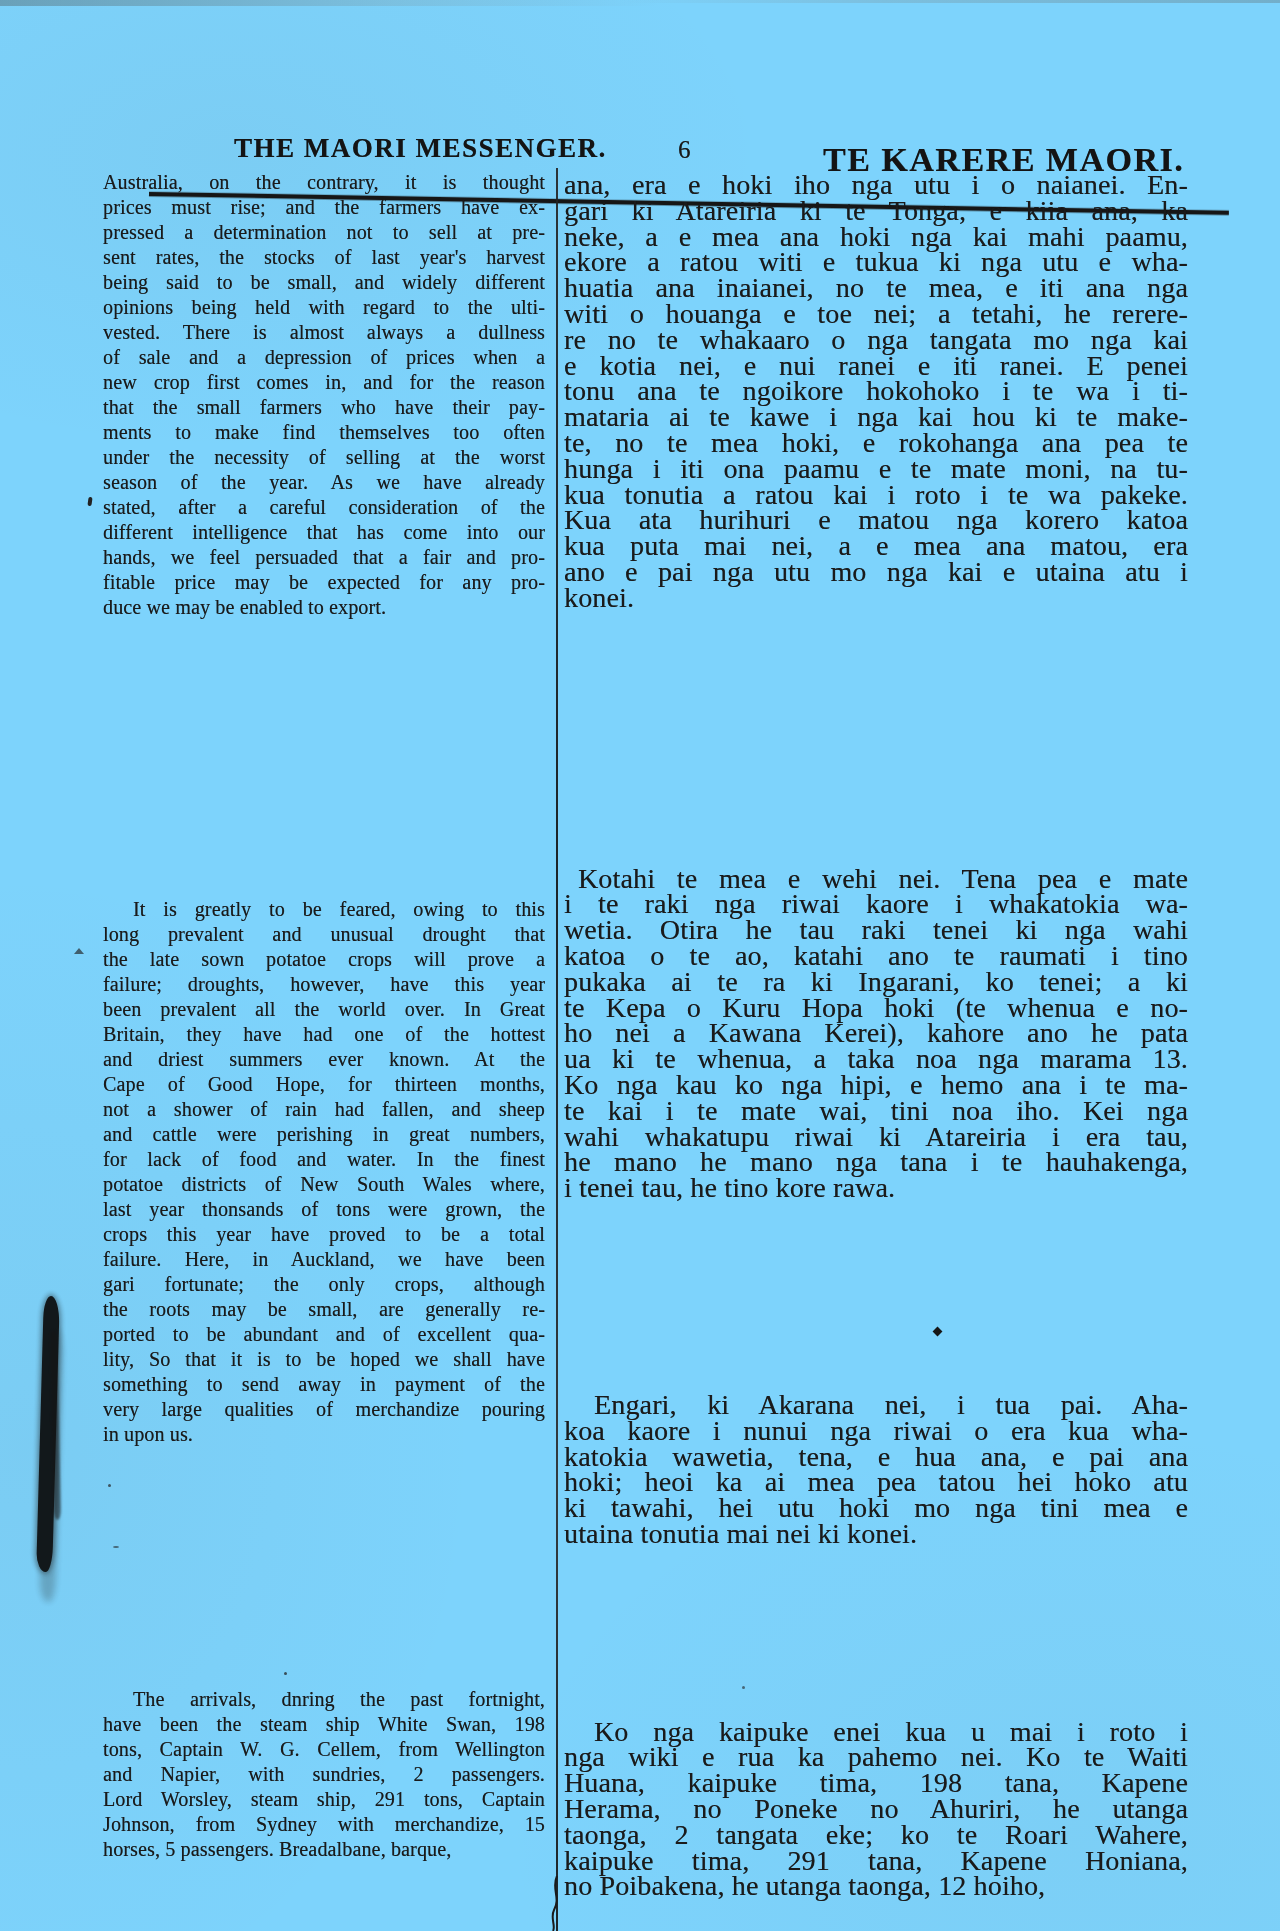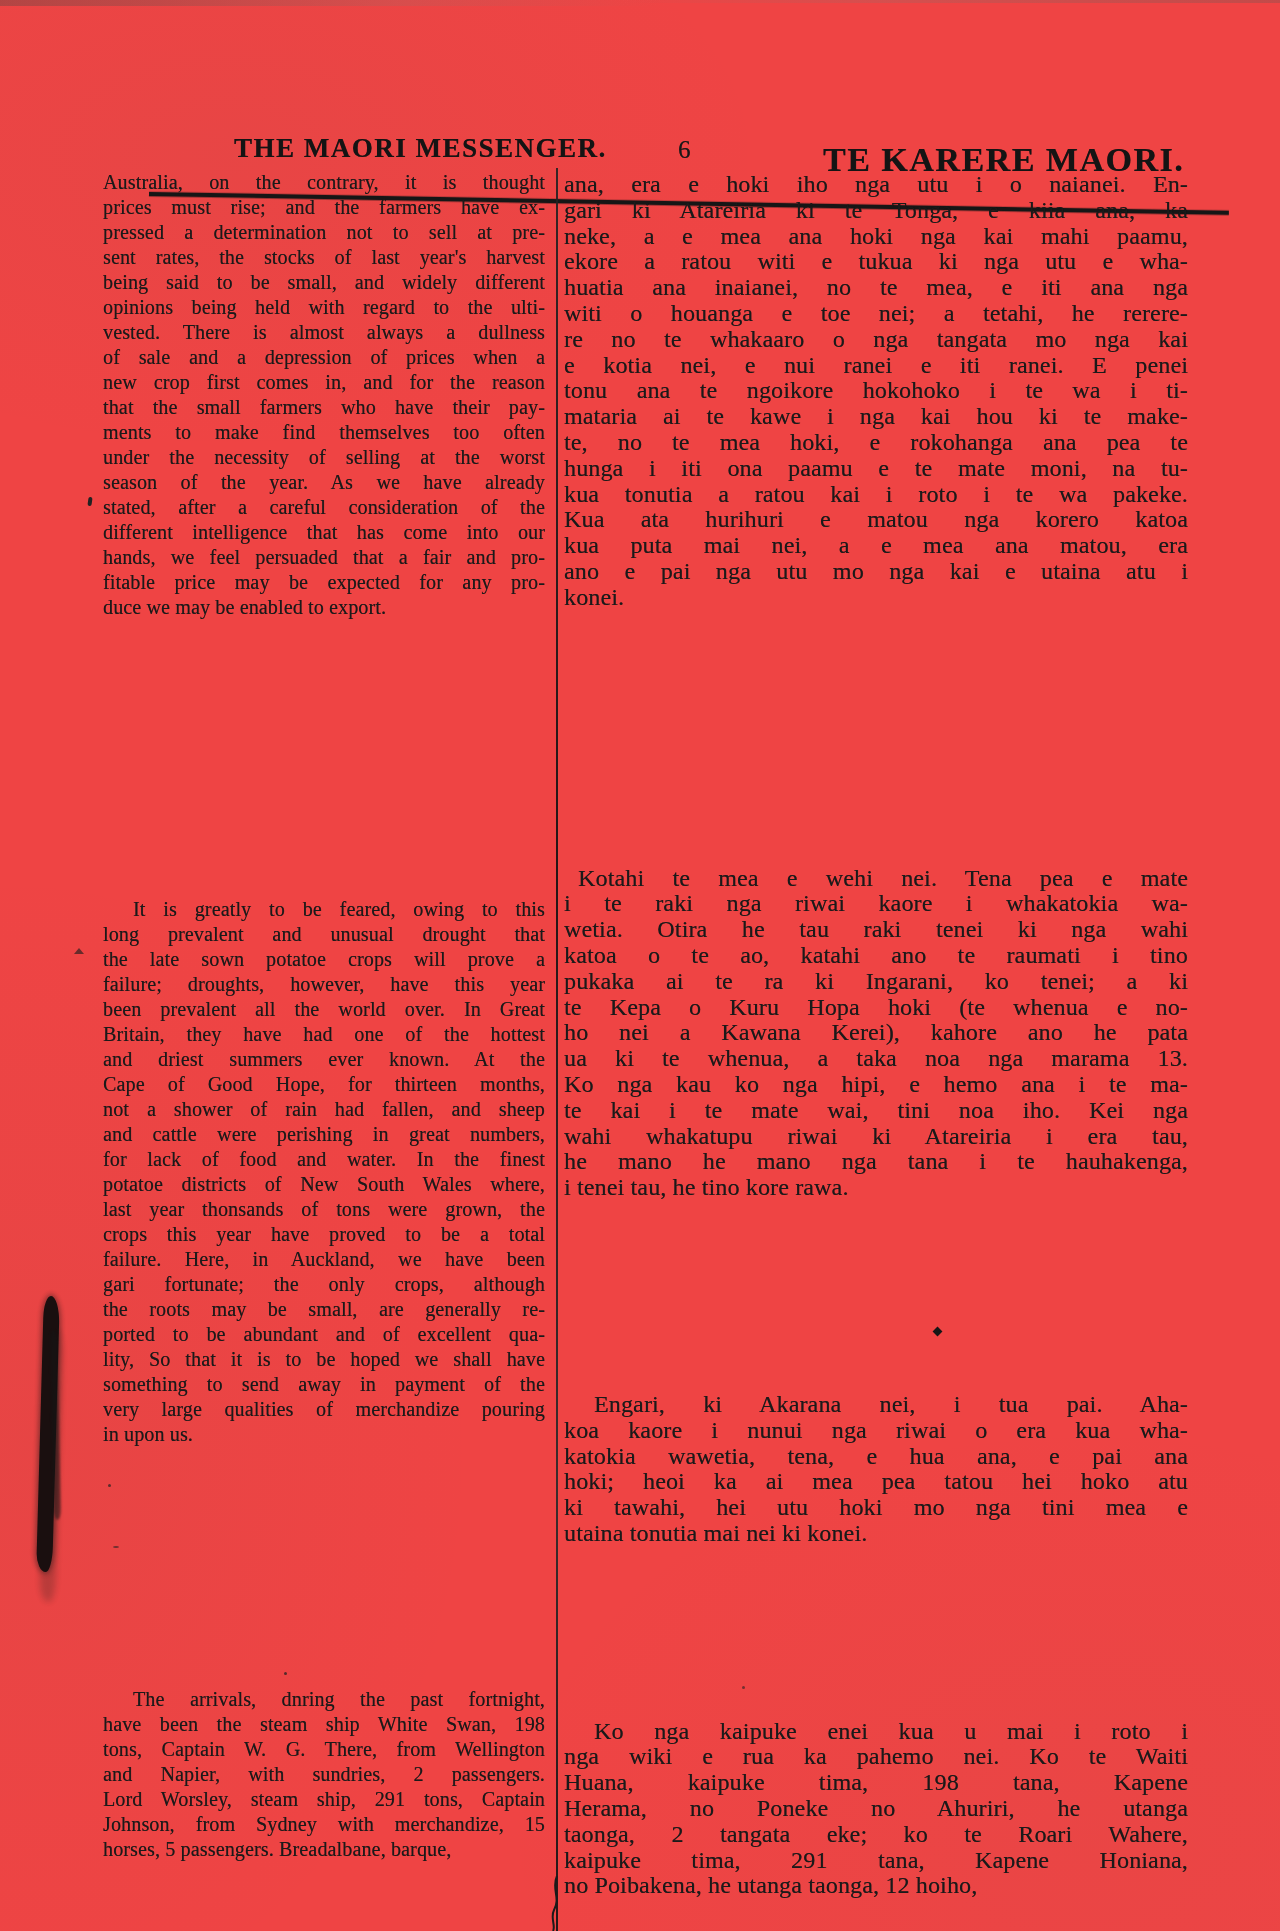--- a/index.html
+++ b/index.html
@@ -1,20 +1,20 @@
 <!DOCTYPE html>
 <html><head>
 <meta charset="utf-8">
 <style>
   html,body{margin:0;padding:0;background:#e8e8e4;}
   .page{
     position:relative;
     width:1280px;height:1931px;
     margin:0 auto;
-    background:#ef4444;
+    background:#7dd3fc;
     overflow:hidden;
     font-family:"Liberation Serif", serif;
     color:#1a1a1a;
   }
   
   .scan-tint{
     position:absolute;inset:0;
     background:
       radial-gradient(ellipse 900px 500px at 18% 8%, rgba(90,90,85,0.05), transparent 60%),
       radial-gradient(ellipse 700px 900px at 2% 75%, rgba(80,80,75,0.05), transparent 65%),
@@ -56,21 +56,21 @@
     position:absolute;left:548px;top:1876px;
     width:16px;height:55px;
   }
   .text-col{position:absolute;}
   .col-english{
     left:103px;top:170px;width:442px;
     font-size:20px;line-height:25px;
   }
   .col-maori{
     left:564px;top:172px;width:624px;
-    font-size:24px;line-height:25.8px;
+    font-size:28px;line-height:25.8px;
   }
   .para{
     text-align:justify;
     text-shadow:0.25px 0.25px 0 rgba(15,15,15,0.55);
     letter-spacing:0.15px;
   }
   .tline{text-align:justify;text-align-last:justify;}
   .tline.last{text-align-last:left;}
   .para.indent .tline:first-child{text-indent:30px;}
   .para.indent-sm .tline:first-child{text-indent:14px;}
@@ -172,21 +172,21 @@
         <div class="tline">the roots may be small, are generally re-</div>
         <div class="tline">ported to be abundant and of excellent qua-</div>
         <div class="tline">lity,  So that it is to be hoped we shall have</div>
         <div class="tline">something to send away in payment of the</div>
         <div class="tline">very large qualities of merchandize pouring</div>
         <div class="tline last">in upon us.</div>
       </div>
     <div class="para indent" style="margin-top:240px;">
         <div class="tline">The arrivals, dnring the past fortnight,</div>
         <div class="tline">have been the steam ship White Swan, 198</div>
-        <div class="tline">tons, Captain W. G. There, from Wellington</div>
+        <div class="tline">tons, Captain W. G. Cellem, from Wellington</div>
         <div class="tline">and Napier, with sundries, 2 passengers.</div>
         <div class="tline">Lord Worsley, steam ship, 291 tons, Captain</div>
         <div class="tline">Johnson, from Sydney with merchandize, 15</div>
         <div class="tline last">horses, 5 passengers.  Breadalbane, barque,</div>
       </div>
   </div>
 
   <div class="text-col col-maori">
     <div class="para" style="margin-top:0;">
         <div class="tline">ana, era e hoki iho nga utu i o naianei.  En-</div>

